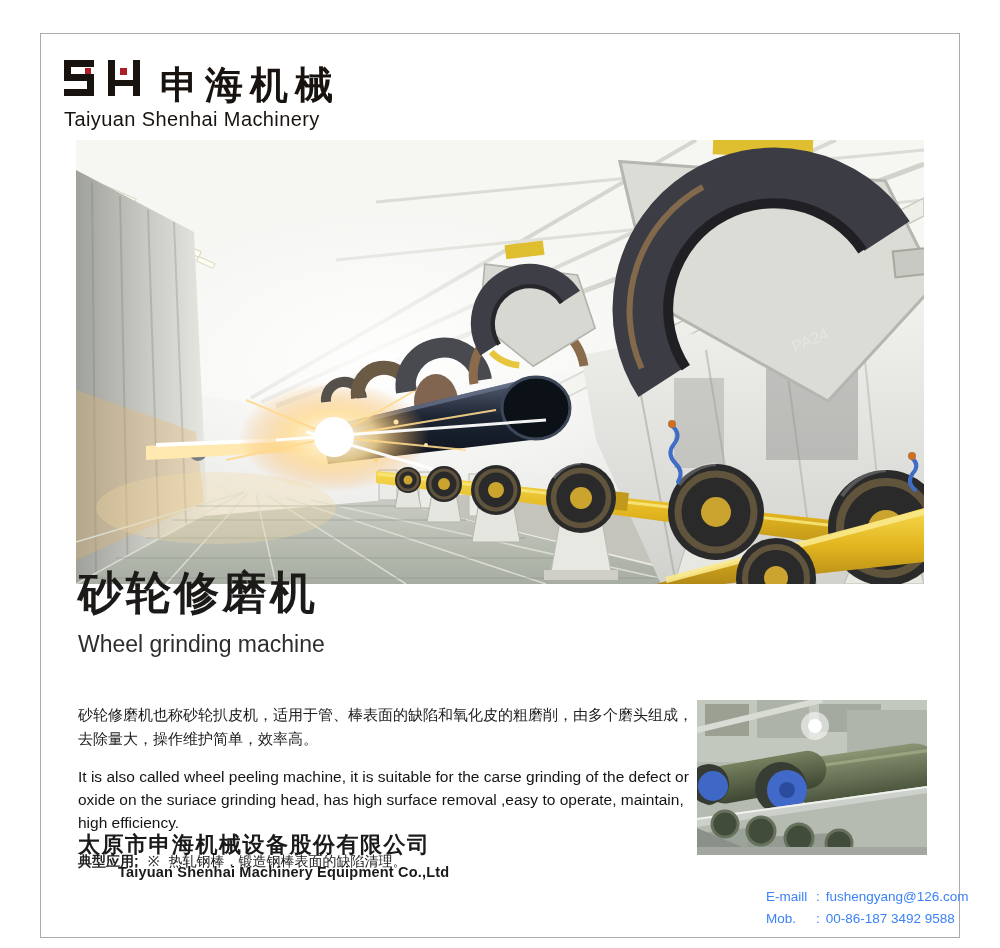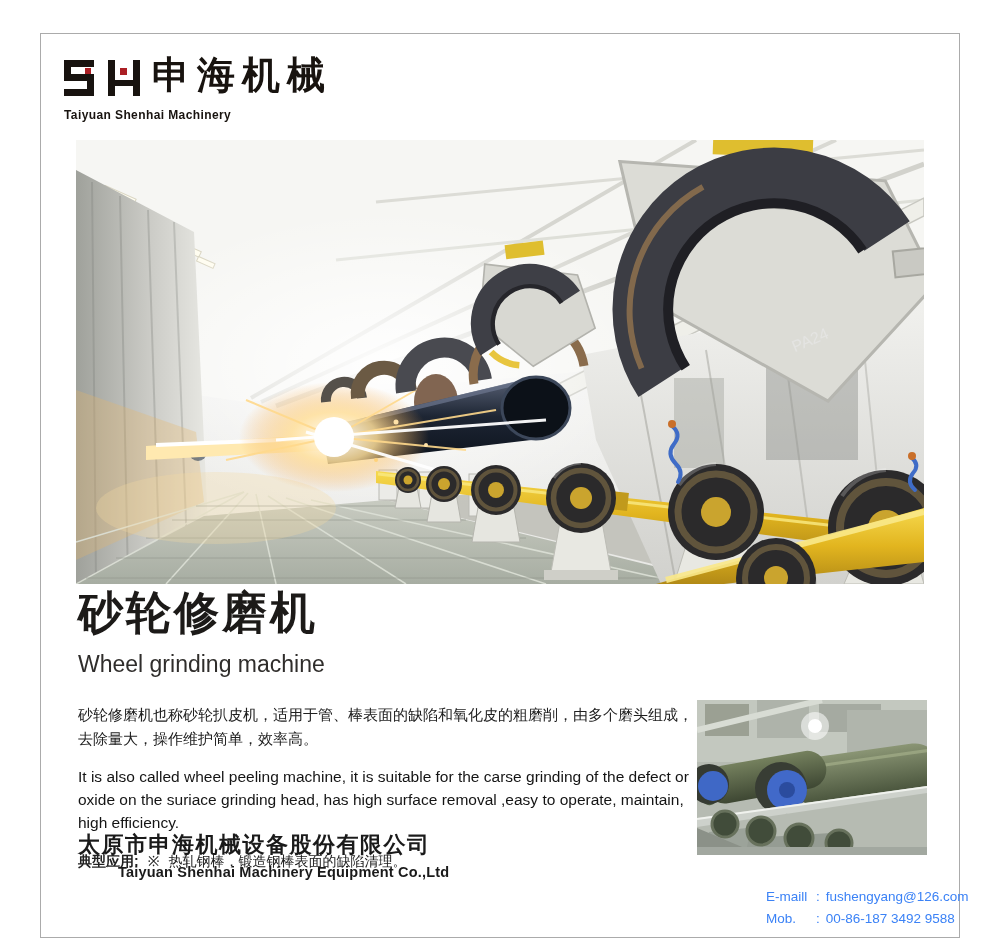--- a/index.html
+++ b/index.html
@@ -6,28 +6,28 @@
   body{
     width:1000px;height:948px;position:relative;background:#ffffff;
     font-family:"Liberation Sans",sans-serif;color:#1f1f1f;overflow:hidden;
   }
   .frame{
     position:absolute;left:40px;top:33px;width:918px;height:903px;
     border:1px solid #ababab;pointer-events:none;
   }
   
   .logo{position:absolute;left:64px;top:56px;}
-  .logo-row{display:flex;align-items:flex-start;gap:8px;}
+  .logo-row{display:flex;align-items:flex-end;gap:16px;}
   .logo-zh{font-size:38px;font-weight:800;color:#18130f;letter-spacing:7px;line-height:1;}
-  .logo-en{font-size:12px;font-weight:700;color:#18130f;margin-top:4px;letter-spacing:0.4px;}
+  .logo-en{font-size:20px;font-weight:400;color:#18130f;margin-top:4px;letter-spacing:0.4px;}
   
   .main-photo{position:absolute;left:76px;top:140px;width:848px;height:444px;overflow:hidden;background:#e7e7e4;}
   .detail-photo{position:absolute;left:697px;top:700px;width:230px;height:155px;overflow:hidden;background:#aeb3aa;}
   
-  .title-block{position:absolute;left:78px;top:588px;}
+  .title-block{position:absolute;left:78px;top:568px;}
   .title-zh{font-size:45px;font-weight:700;color:#1c1a18;letter-spacing:3px;margin:0;line-height:1.1;}
   .title-en{font-size:23px;color:#2f2d2b;margin-top:13px;}
   
   .overview{position:absolute;left:78px;top:700px;width:616px;color:#202020;}
   .ov-heading{font-size:15px;}
   .ov-zh{font-size:15px;line-height:1.62;margin-top:3px;}
   .ov-en{font-size:15.5px;line-height:1.5;margin-top:13px;color:#141414;}
   .ov-app{margin-top:17px;font-size:14px;display:flex;align-items:baseline;gap:9px;}
   .ov-app-label{font-weight:700;}
   

